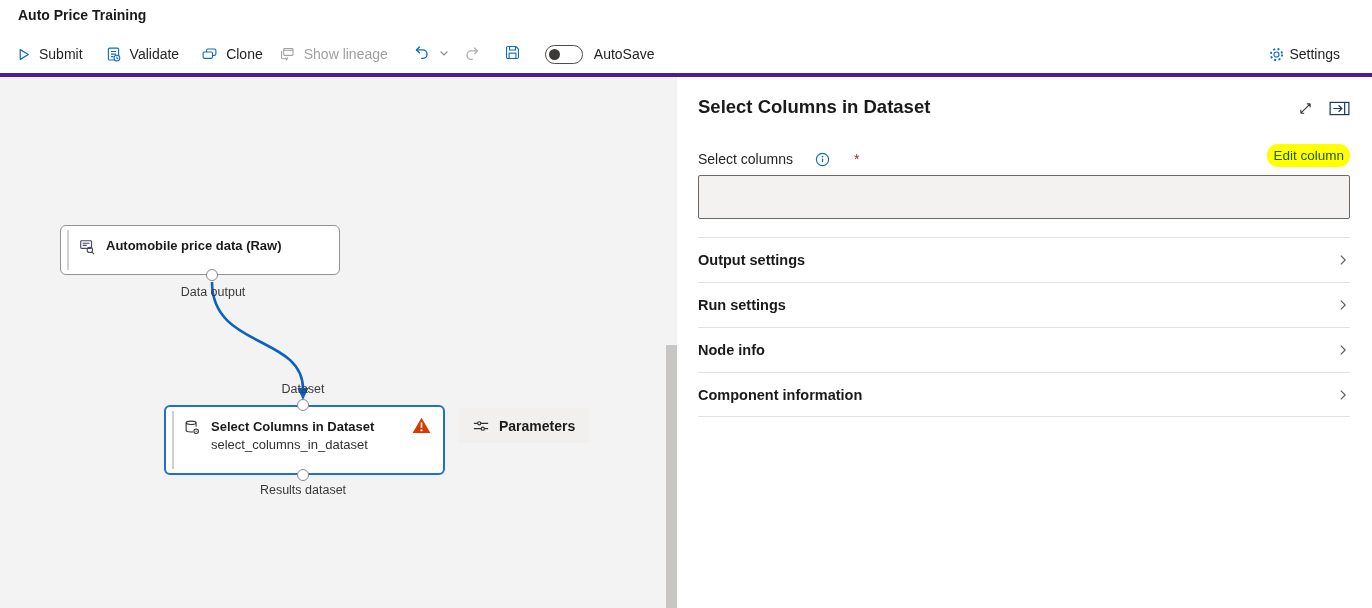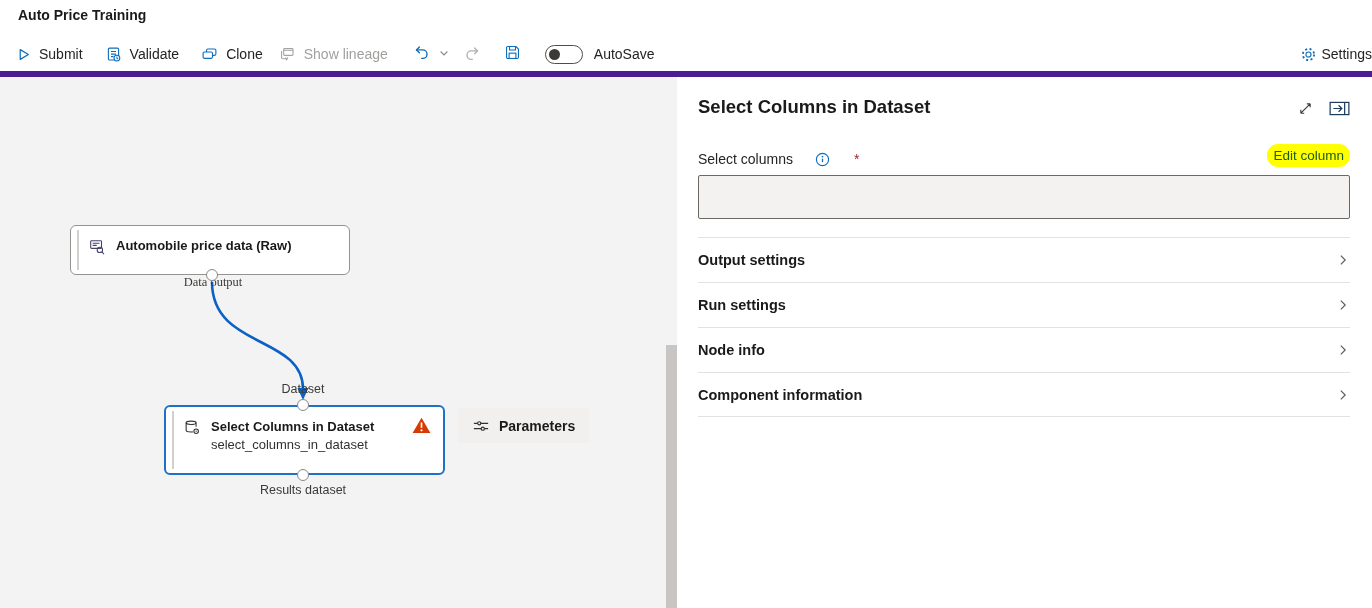--- a/index.html
+++ b/index.html
@@ -1,43 +1,43 @@
 <!DOCTYPE html>
 <html><head>
 <meta charset="utf-8">
 <style>
   * { box-sizing: border-box; margin: 0; padding: 0; }
   html,body { width:1372px; height:608px; overflow:hidden; background:#fff;
     font-family:"Liberation Sans", sans-serif; color:#252423; }
 
   
-  .app-header { position:relative; height:77px; background:#fff; border-bottom:6px solid #4c1d95; }
+  .app-header { position:relative; height:77px; background:#fff; border-bottom:4px solid #4c1d95; }
   .page-title { position:absolute; left:18px; top:7px; font-size:14px; font-weight:700; color:#1b1a19; }
-  .toolbar { position:absolute; left:16px; right:0; top:38px; height:32px; display:flex; align-items:center; font-size:14px; }
+  .toolbar { position:absolute; left:16px; right:32px; top:38px; height:32px; display:flex; align-items:center; font-size:14px; }
   .tb-btn { display:flex; align-items:center; gap:8px; cursor:pointer; color:#252423; white-space:nowrap; }
   .tb-btn .ic { display:flex; color:#0f6cbd; }
   .tb-btn.disabled { color:#a19f9d; }
   .tb-btn.disabled .ic { color:#a6a4a2; }
   .icon-btn { display:flex; align-items:center; cursor:pointer; }
   .blue { color:#0f6cbd; } .gray { color:#b3b0ad; } .dgray { color:#8a8886; }
   .mr22{margin-right:22px;} .mr16{margin-right:16px;} .mr20{margin-right:24px;}
   .mr14{margin-right:14px;} .mr8{margin-right:8px;}
   .toggle { width:38px; height:19px; border:1px solid #4f4d4b; border-radius:10px; position:relative; cursor:pointer; margin-right:11px; background:#fff; }
   .toggle .knob { position:absolute; left:3px; top:3px; width:11px; height:11px; border-radius:50%; background:#3b3a39; }
   .settings-btn { margin-left:auto; display:flex; align-items:center; gap:4px; cursor:pointer; }
 
   
   .main { display:flex; height:531px; }
   .canvas { position:relative; width:677px; background:#f3f3f3; flex:none; overflow:hidden; }
   .panel { position:relative; flex:1; background:#fff; padding:19px 22px 0 21px; }
 
   
   .node { position:absolute; background:#fff; border:1px solid #95938f; border-radius:6px; }
   .node-accent { position:absolute; left:6px; top:4px; bottom:4px; width:2px; background:#d2d0ce; }
-  .node1 { left:70px; top:148px; width:280px; height:50px; }
+  .node1 { left:60px; top:148px; width:280px; height:50px; }
   .node2 { left:164px; top:328px; width:281px; height:70px; border:2px solid #2170c8; }
   .node-content { display:flex; align-items:flex-start; gap:10px; padding:11px 12px 0 17px; }
   .node-title { font-size:13px; font-weight:700; color:#1b1a19; line-height:17px; }
   .node-sub { font-size:13px; color:#323130; margin-top:2px; }
   .warn { position:absolute; right:12px; top:10px; display:flex; }
   .port { position:absolute; width:12px; height:12px; border-radius:50%; background:#fff; border:1px solid #8a8886; z-index:3; }
   .port-label { position:absolute; font-size:12.5px; color:#3b3a39; transform:translateX(-50%); white-space:nowrap; z-index:2; }
   .edge-svg { position:absolute; left:0; top:0; pointer-events:none; z-index:1; }
   .params-btn { position:absolute; left:458px; top:331px; height:35px; padding:0 14px; background:#f1f0ef;
     display:flex; align-items:center; gap:9px; font-size:14px; font-weight:700; color:#1b1a19; cursor:pointer; }
@@ -178,21 +178,21 @@
               <rect x="3" y="3" width="12" height="8.5" rx="1"></rect>
               <path d="M5.2 5.8h7.6M5.2 8.2h4.5"></path>
               <circle cx="13.2" cy="13.2" r="3"></circle>
               <path d="M15.4 15.4 17.8 17.8"></path>
             </svg>
         </span>
         <div class="node-title">Automobile price data (Raw)</div>
       </div>
     </div>
     <div class="port" style="left:206px; top:192px;"></div>
-    <div class="port-label" style="left:213px; top:198px;font-family:Liberation Serif, serif;">Data output</div>
+    <div class="port-label" style="left:213px; top:208px;">Data output</div>
 
     <div class="port-label" style="left:303px; top:305px;">Dataset</div>
     <div class="node node2">
       <div class="node-accent"></div>
       <div class="node-content">
         <span style="display:flex;margin-top:1px;">
           <svg width="18" height="18" viewBox="0 0 20 20" fill="none" stroke="#323130" stroke-width="1.2">
               <ellipse cx="9" cy="4.3" rx="5.5" ry="1.9"></ellipse>
               <path d="M3.5 4.3v8.2c0 1 2.4 1.9 5.5 1.9.6 0 1.3 0 1.9-.1M14.5 4.3v4.2"></path>
               <circle cx="14.6" cy="13.6" r="2.5"></circle>

